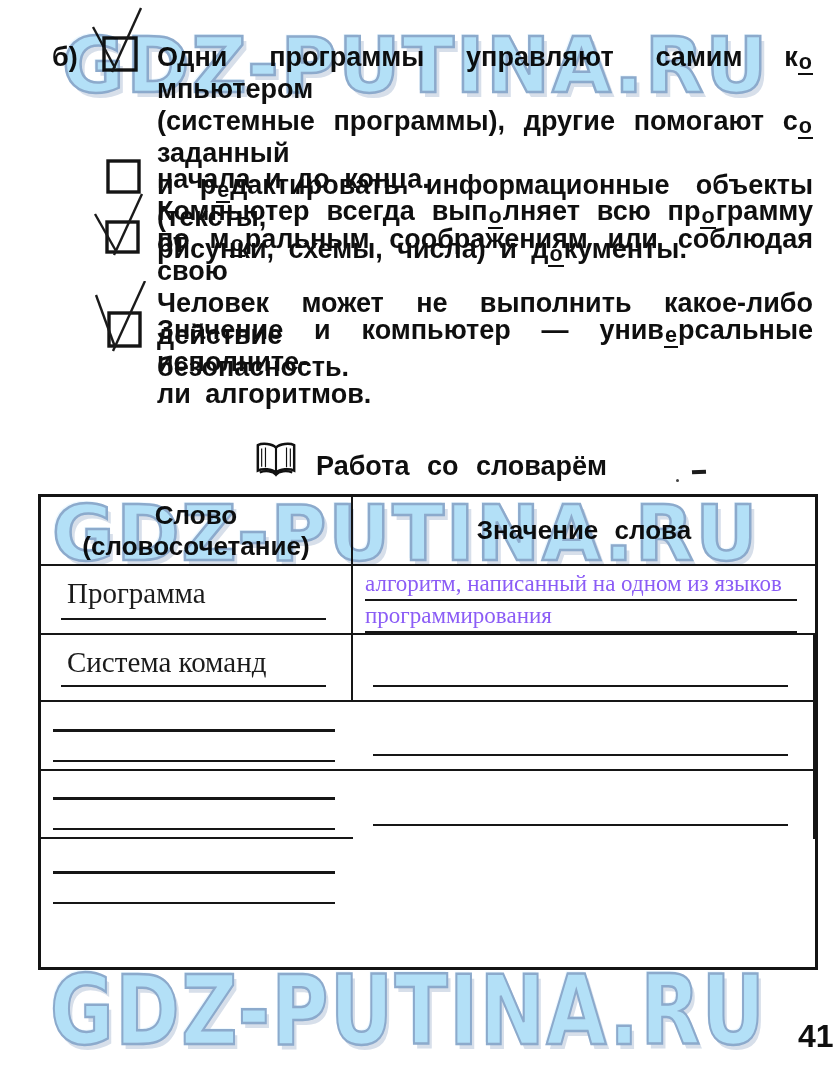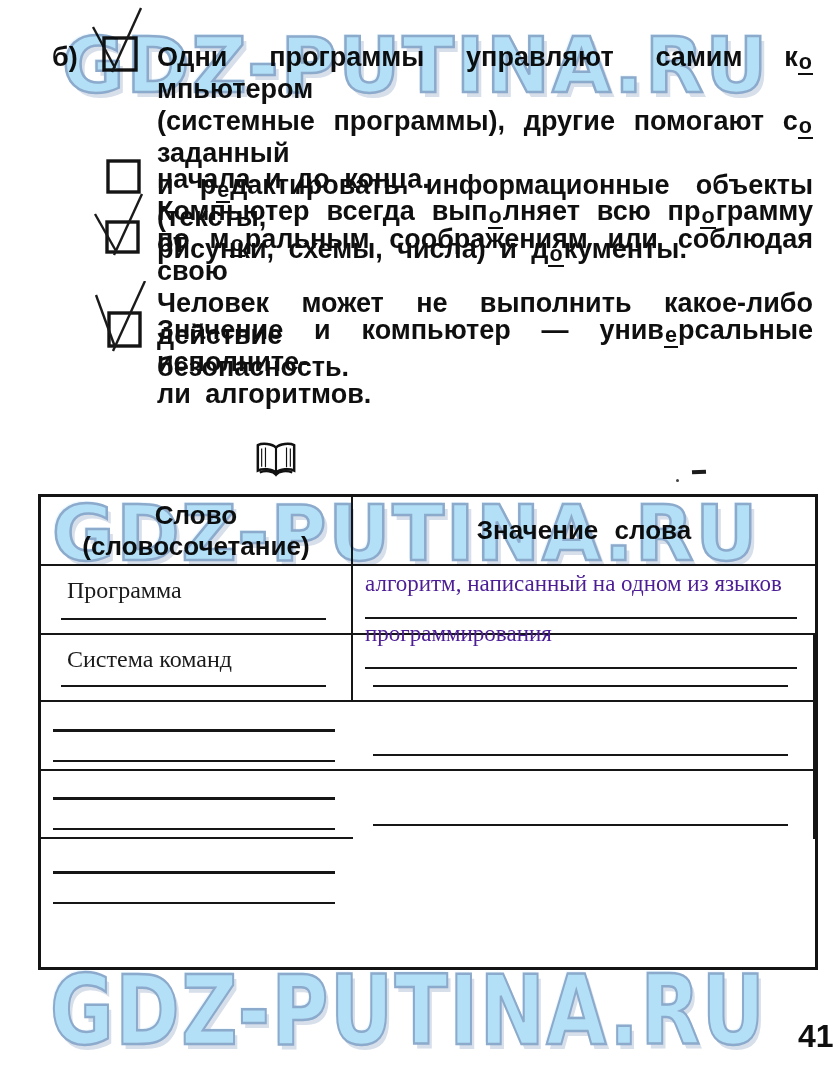--- a/index.html
+++ b/index.html
@@ -53,29 +53,29 @@
     border:3px solid #141414; box-sizing:border-box;
   }
   .tcell{border-right:2.5px solid #161616; border-bottom:2.5px solid #161616;
     box-sizing:border-box; position:relative;}
   .tcell.rc{border-right:none;justify-content:center;}
   .tcell.lastrow{border-bottom:none;}
   .hcell{display:flex; flex-direction:column; align-items:center; justify-content:center;
     font-size:26px; font-weight:700; line-height:31px;}
   .hcell .ws{word-spacing:9px;}
   .word{
-    font-family:"Liberation Serif", serif; font-weight:500; font-size:24px;
+    font-family:"Liberation Serif", serif; font-weight:500; font-size:29px;
     padding:11px 0 0 26px; color:#1b1b1b;
   }
   .wline{position:absolute; left:20px; right:25px; bottom:13px; height:2.5px; background:#161616;}
   .rcell{padding:5px 18px 0 12px;}
   .ansline{
     font-family:"Liberation Serif", serif; font-weight:500; font-size:23px;
-    color:#4c1d95; line-height:26px; border-bottom:2.5px solid #161616;
-    padding-bottom:20px; margin-bottom:2px; white-space:nowrap; overflow:visible;
+    color:#8b5cf6; line-height:26px; border-bottom:2.5px solid #161616;
+    padding-bottom:2px; margin-bottom:2px; white-space:nowrap; overflow:visible;
   }
   .rcell-empty{display:flex; flex-direction:column; justify-content:flex-end;
     padding:0 18px 7px 12px; gap:28px; height:100%; box-sizing:border-box;}
   .bline{height:2.5px; background:#161616;}
 
   
   .wm{
     position:absolute; font-family:"DejaVu Sans", sans-serif; font-weight:800;
     color:#a9dcf6; -webkit-text-stroke:2.5px #7c9ec5; letter-spacing:2px;
     white-space:nowrap; line-height:1; pointer-events:none; z-index:6;
@@ -153,20 +153,21 @@
     </div>
 
   <div class="book-icon">
     <svg viewBox="0 0 46 40" width="44" height="40">
       <path d="M23 7 C19 3 9 2 4 4.5 L4 31 C9 28.5 19 29.5 23 33 C27 29.5 37 28.5 42 31 L42 4.5 C37 2 27 3 23 7 Z" fill="#ffffff" stroke="#111" stroke-width="2.6"></path>
       <path d="M23 7 L23 33" stroke="#111" stroke-width="2.2" fill="none"></path>
       <path d="M6 33 C12 30.5 20 31.5 23 35.5 C26 31.5 34 30.5 40 33" fill="none" stroke="#111" stroke-width="2.4"></path>
       <path d="M8 8 L8 27 M12 7 L12 27.5 M34 7 L34 27.5 M38 8 L38 27" stroke="#111" stroke-width="1.2" fill="none"></path>
     </svg>
   </div>
+  <div class="sec-title">Работа со словарём</div>
   <div class="stray-dash"></div>
   <div class="stray-dot"></div>
 
   <div class="dict-table">
 
     <div class="tcell hcell">
       <div>Слово</div>
       <div>(словосочетание)</div>
     </div>
     <div class="tcell rc hcell">

